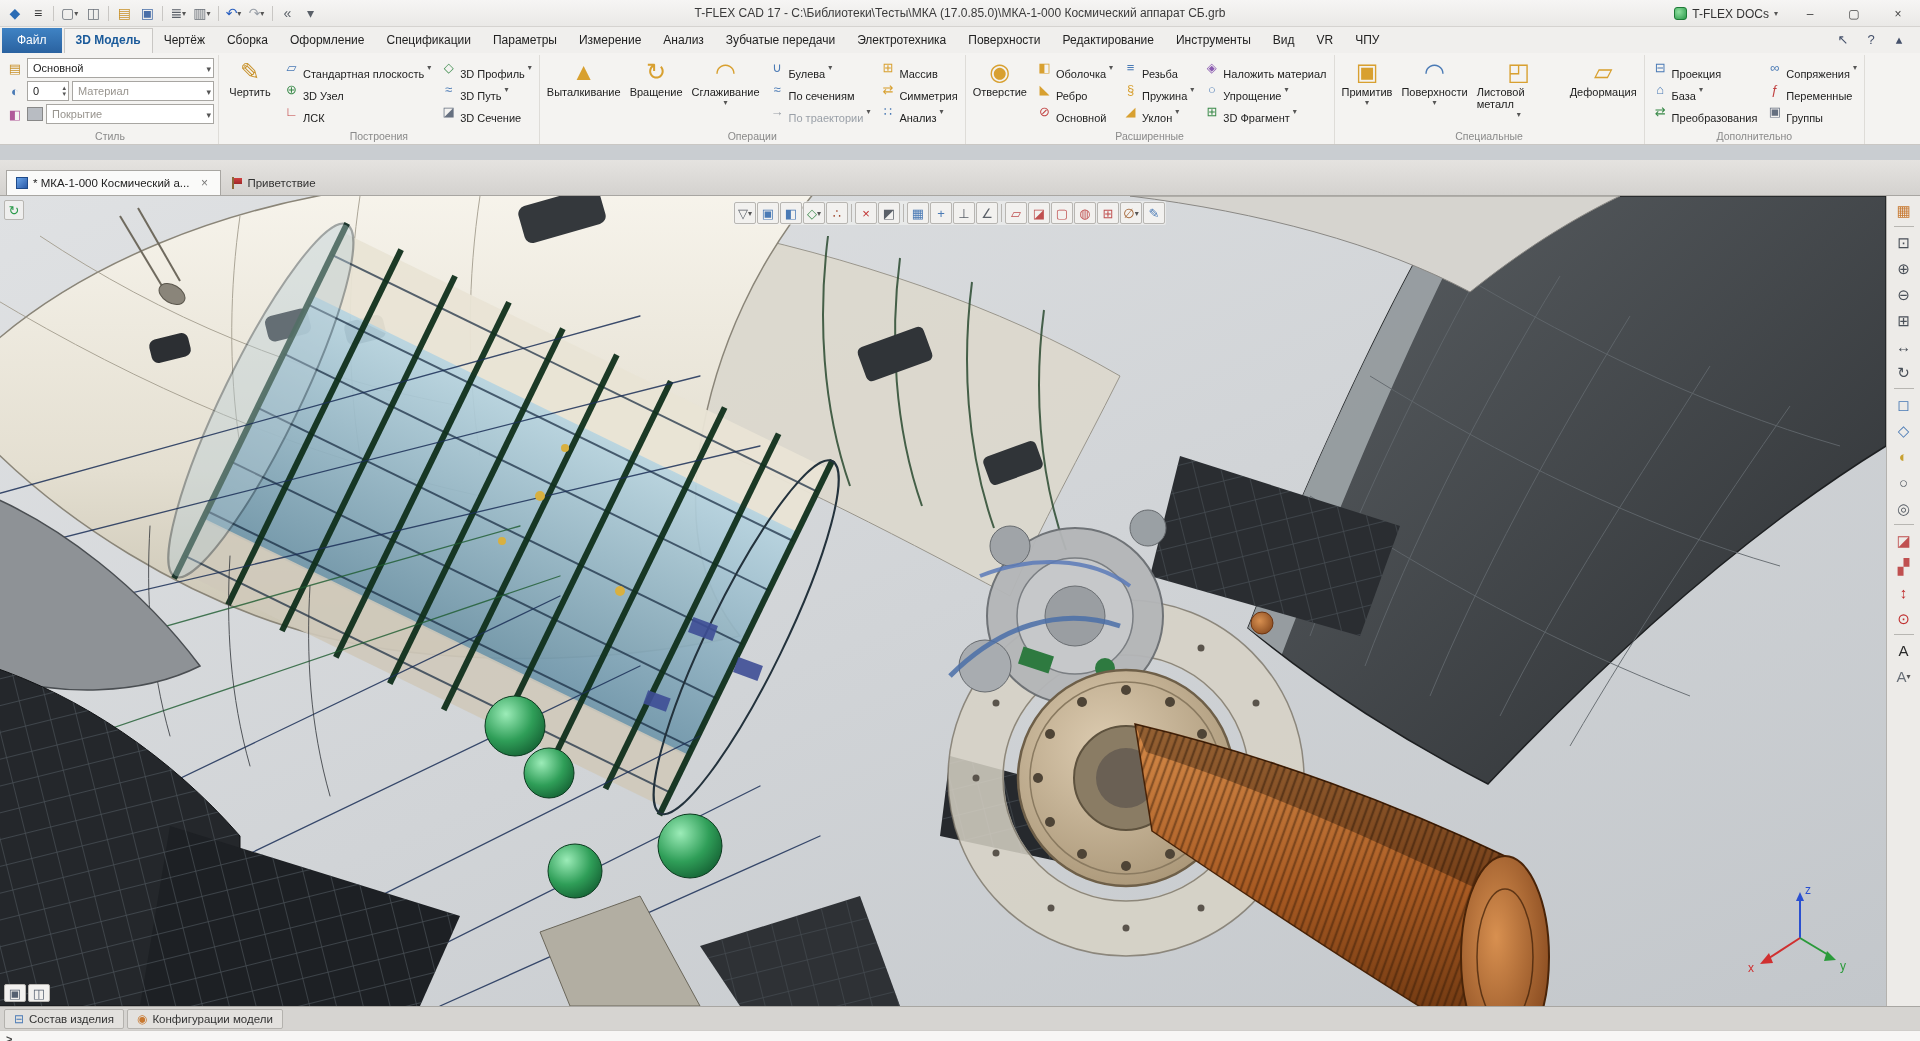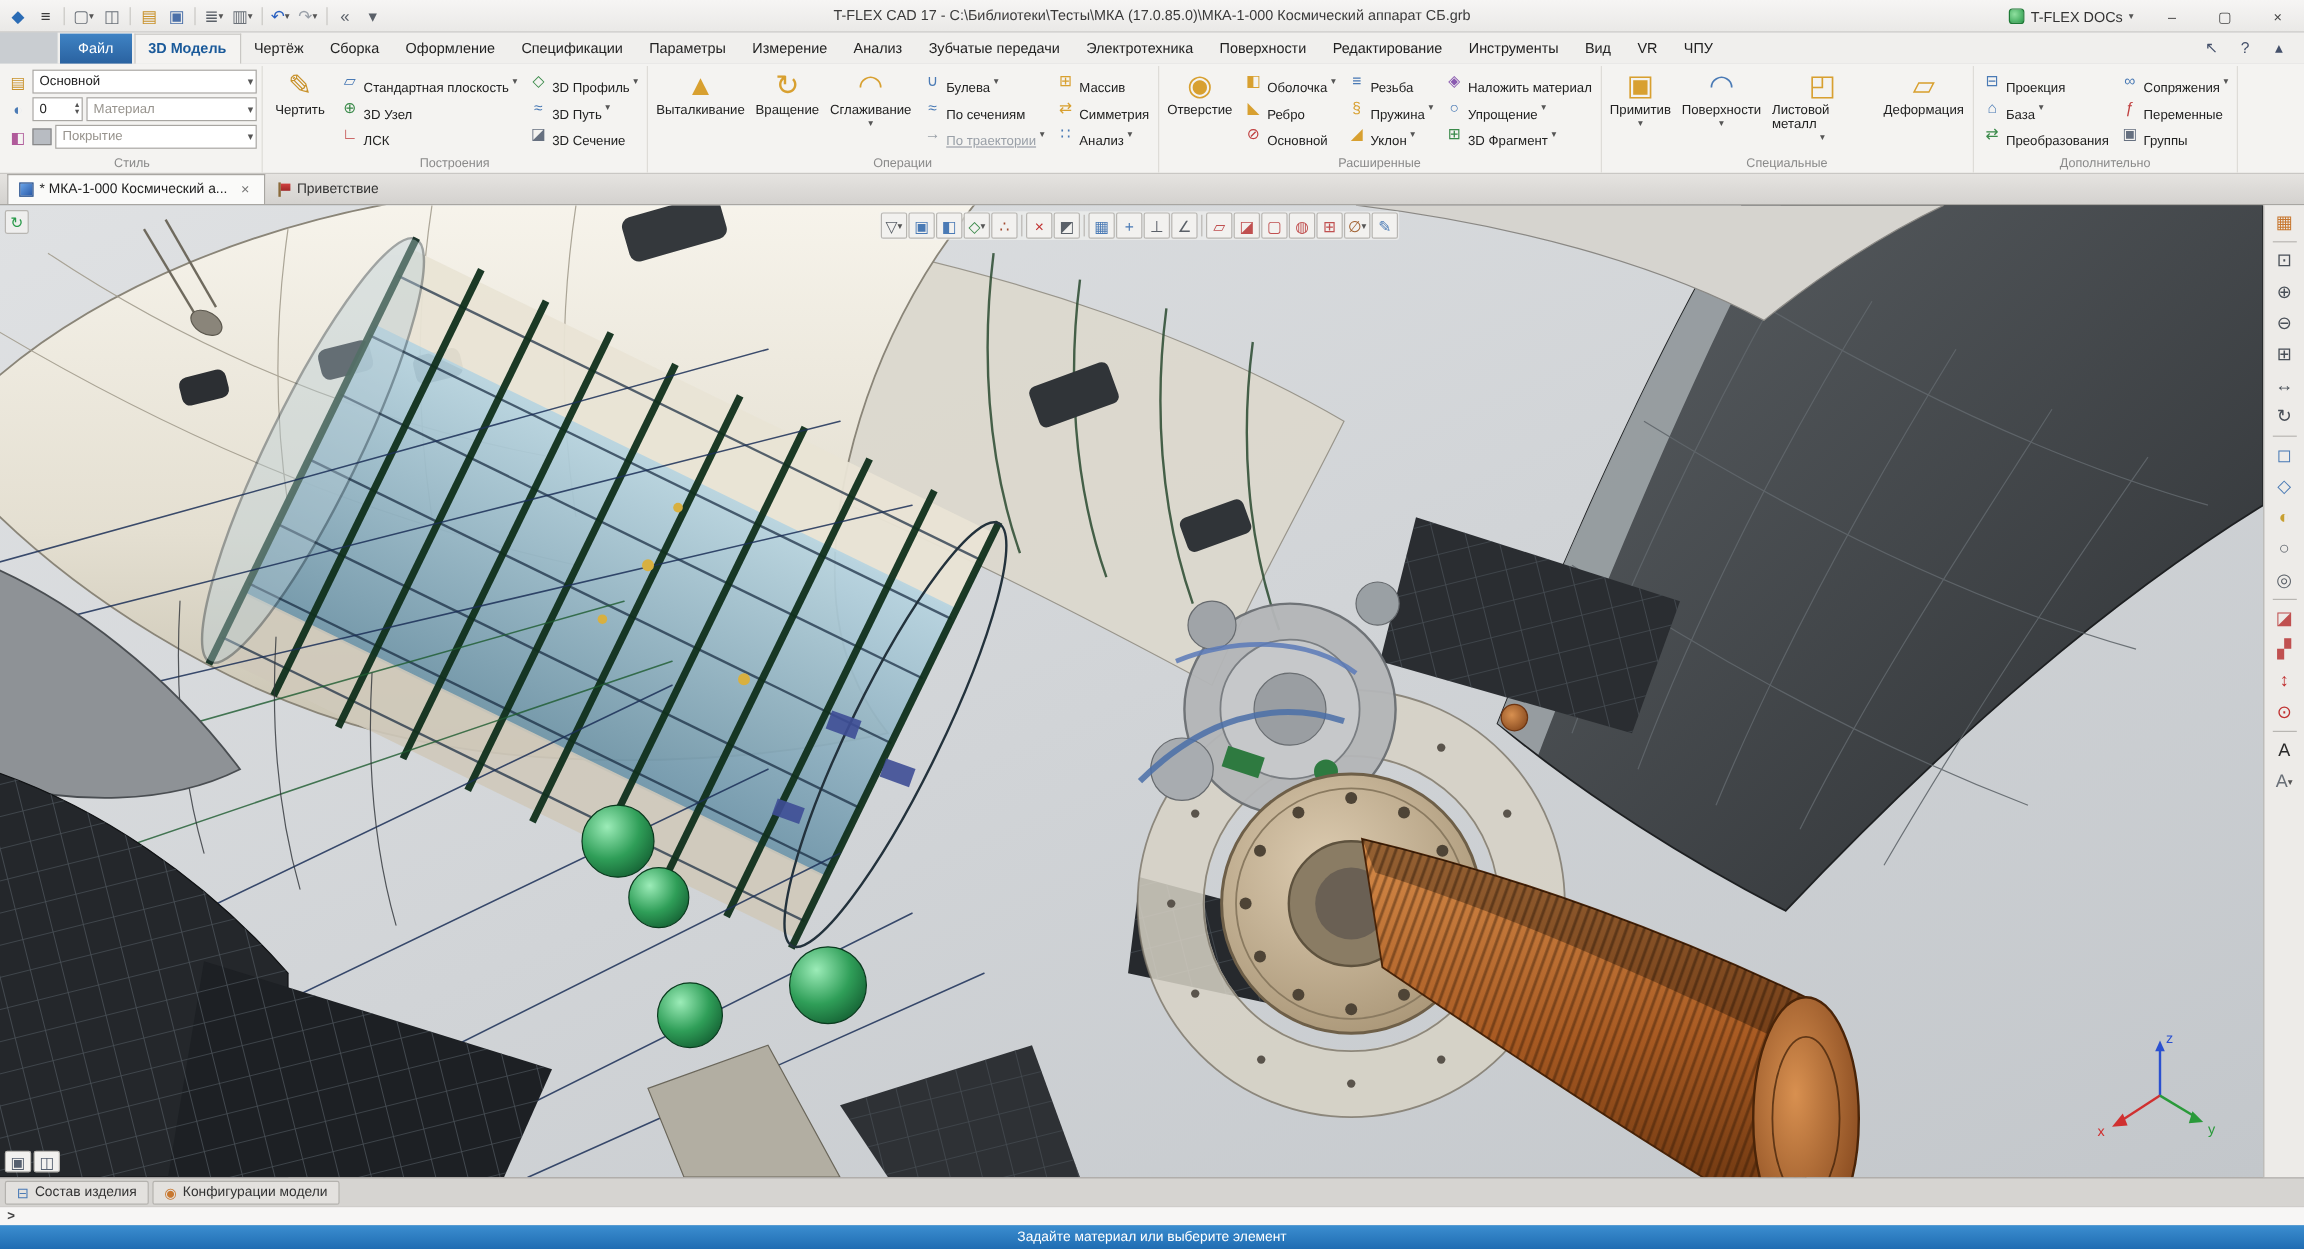--- a/index.html
+++ b/index.html
@@ -16,21 +16,21 @@
   .qat .vsep{height:15px;background:#c9c7c4;margin:0 3px;}
   .drop-arrow{font-size:0;}
   .drop-arrow::after{content:"▾";font-size:8px;color:#555;}
   .title-text{position:absolute;left:320px;right:320px;text-align:center;line-height:27px;font-size:12px;color:#3a3a3a;white-space:nowrap;overflow:hidden;text-overflow:ellipsis;z-index:1;}
   .title-right{position:absolute;right:0;top:0;height:27px;display:flex;align-items:center;z-index:2;}
   .docs-btn{display:flex;align-items:center;gap:5px;padding:0 10px;font-size:12px;color:#333;}
   .docs-icon{width:13px;height:13px;border-radius:3px;background:radial-gradient(circle at 35% 35%,#8fe09f,#2a9a4a);border:1px solid #1e7a36;}
   .win-btn{width:44px;height:27px;display:flex;align-items:center;justify-content:center;font-size:12px;color:#444;}
 
   
-  .menubar{height:26px;background:#f0efed;display:flex;align-items:flex-end;padding-left:2px;margin-left:48px;}
+  .menubar{height:26px;background:#f0efed;display:flex;align-items:flex-end;padding-left:2px;}
   .mtabs{display:flex;align-items:flex-end;height:100%;}
   .mtab{padding:5px 11px 6px;font-size:12px;color:#222;white-space:nowrap;}
   .mtab.file{background:linear-gradient(#3f83c4,#2a62a0);color:#fff;padding:5px 15px 6px;margin-right:2px;}
   .mtab.active{background:#f4f3f1;border:1px solid #c9c7c4;border-bottom:none;color:#1a5a9a;font-weight:bold;padding:4px 11px 6px;}
   .menubar-right{margin-left:auto;display:flex;align-items:center;gap:6px;padding:0 10px 3px 0;}
   .menubar-right .vbtn{background:transparent;border:none;}
 
   
   .ribbon{height:92px;background:#f4f3f1;border-bottom:1px solid #c9c7c4;display:flex;padding:2px 0 0 2px;overflow:hidden;}
   .rgroup{display:flex;flex-direction:column;border-right:1px solid #dedcd8;padding:0 4px;}
@@ -38,35 +38,35 @@
   .subhost{display:contents;}
   .rgroup-label{height:15px;line-height:14px;font-size:10.5px;color:#8a8a8a;text-align:center;white-space:nowrap;}
   .big-btn{display:flex;flex-direction:column;align-items:center;min-width:54px;padding:2px 3px 0;border-radius:2px;}
   .big-icon{height:29px;line-height:29px;font-size:24px;}
   .big-label{font-size:11px;line-height:12px;color:#222;max-width:84px;}
   .big-btn .drop-arrow{height:9px;line-height:9px;}
   .scol{display:flex;flex-direction:column;row-gap:1px;padding-top:2px;}
   .small-btn{display:flex;align-items:center;gap:3px;height:21px;padding:0 3px;border-radius:2px;white-space:nowrap;}
   .s-icon{width:17px;text-align:center;font-size:13px;}
   .s-label{font-size:11px;color:#222;margin-top:13px;}
-  .small-btn.disabled .s-label{color:#9aa0a8;text-decoration:underline;}
+  .small-btn.disabled .s-label{color:#9aa0a8;}
   .style-grid{display:flex;flex-direction:column;row-gap:3px;justify-content:flex-start;width:208px;padding-top:3px;}
   .style-row{display:flex;align-items:center;gap:3px;}
   .mini-icon{width:18px;text-align:center;font-size:13px;}
   .combo{flex:1;height:20px;background:#fff;border:1px solid #a8a6a2;display:flex;align-items:center;justify-content:space-between;padding:0 2px 0 5px;font-size:11px;color:#222;}
   .combo-arrow::after{content:"▾";font-size:9px;color:#555;}
   .combo.placeholder .combo-value{color:#98948e;}
   .spinner{width:42px;height:20px;background:#fff;border:1px solid #a8a6a2;display:flex;align-items:center;justify-content:space-between;padding:0 2px 0 5px;font-size:11px;color:#222;}
   .spin-arrows{display:flex;flex-direction:column;}
   .spin-arrows::before{content:"▴";font-size:7px;color:#555;line-height:6px;}
   .spin-arrows::after{content:"▾";font-size:7px;color:#555;line-height:6px;}
   .swatch{width:16px;height:14px;background:#b8bcc2;border:1px solid #888;}
 
   
-  .doctabs{height:26px;background:linear-gradient(#e5e3e0,#d4d2cf);display:flex;align-items:flex-end;padding-left:6px;border-bottom:1px solid #a8a6a2;}
+  .doctabs{height:36px;background:linear-gradient(#e5e3e0,#d4d2cf);display:flex;align-items:flex-end;padding-left:6px;border-bottom:1px solid #a8a6a2;margin-top:15px;}
   .dtab{display:flex;align-items:center;gap:5px;height:25px;padding:0 9px;font-size:11.5px;color:#333;white-space:nowrap;}
   .dtab.active{background:#fafaf9;border:1px solid #a8a6a2;border-bottom:none;color:#222;}
   .cube-icon{width:12px;height:12px;background:linear-gradient(135deg,#6aa4e8,#2a5aa8);border:1px solid #1e4a8a;}
   .flag-icon{position:relative;width:12px;height:12px;}
   .flag-icon::before{content:"";position:absolute;left:2px;top:0;width:2px;height:12px;background:#8a6a3a;}
   .flag-icon::after{content:"";position:absolute;left:4px;top:1px;width:8px;height:6px;background:linear-gradient(#d04040,#a02828);}
   .dtab-close{font-size:12px;color:#777;margin-left:3px;width:14px;text-align:center;}
 
   
   .workspace{height:810px;display:flex;position:relative;}

